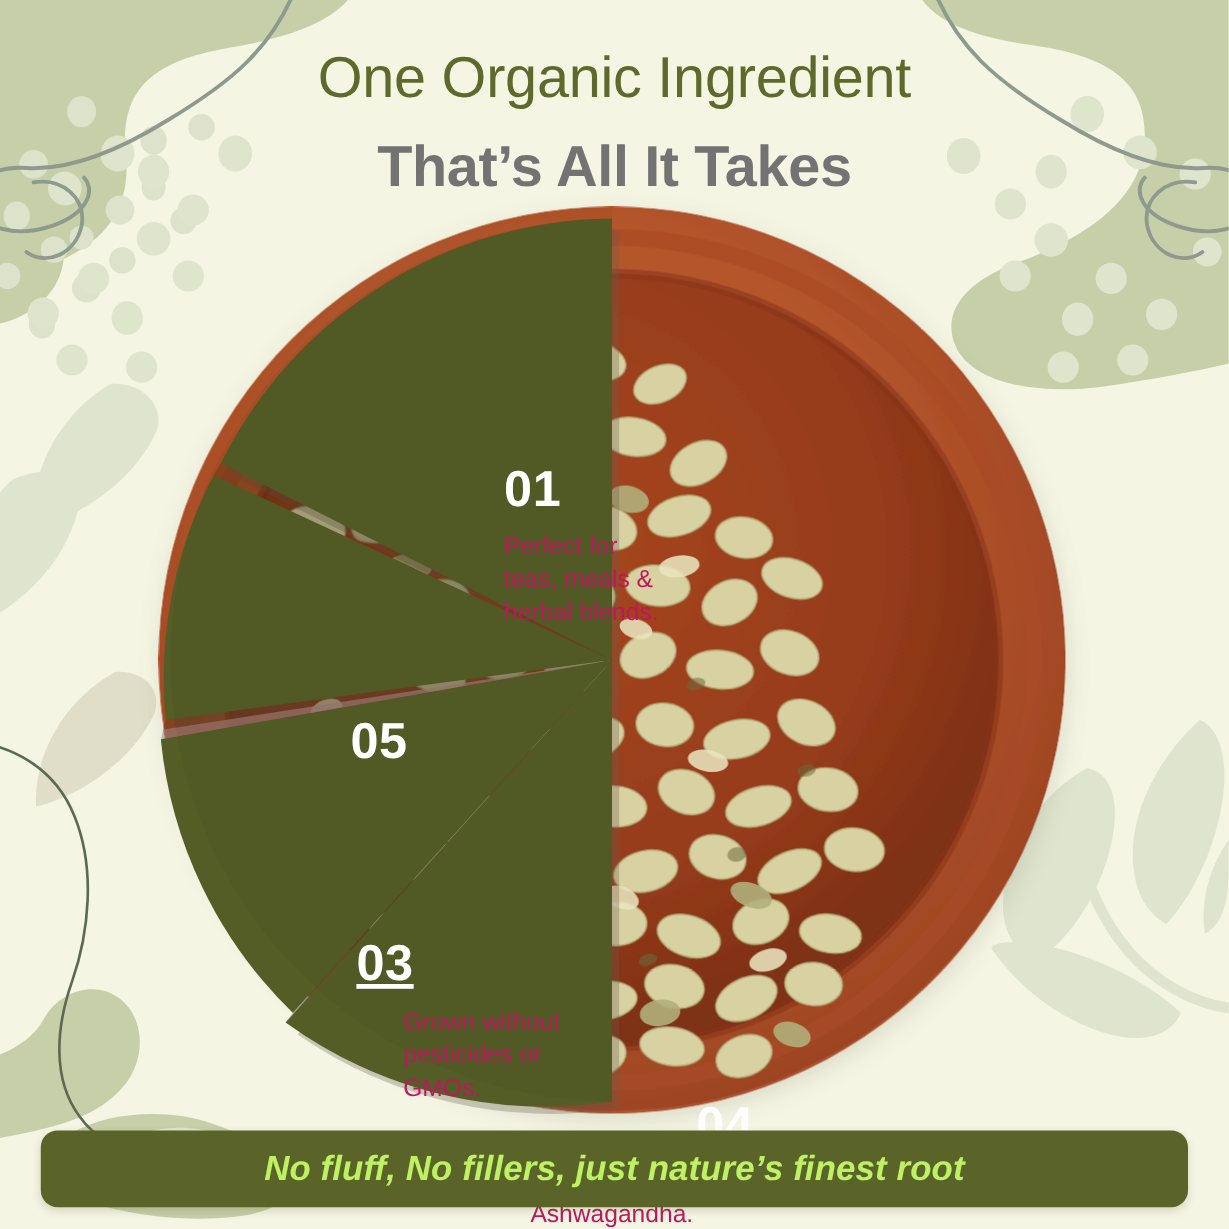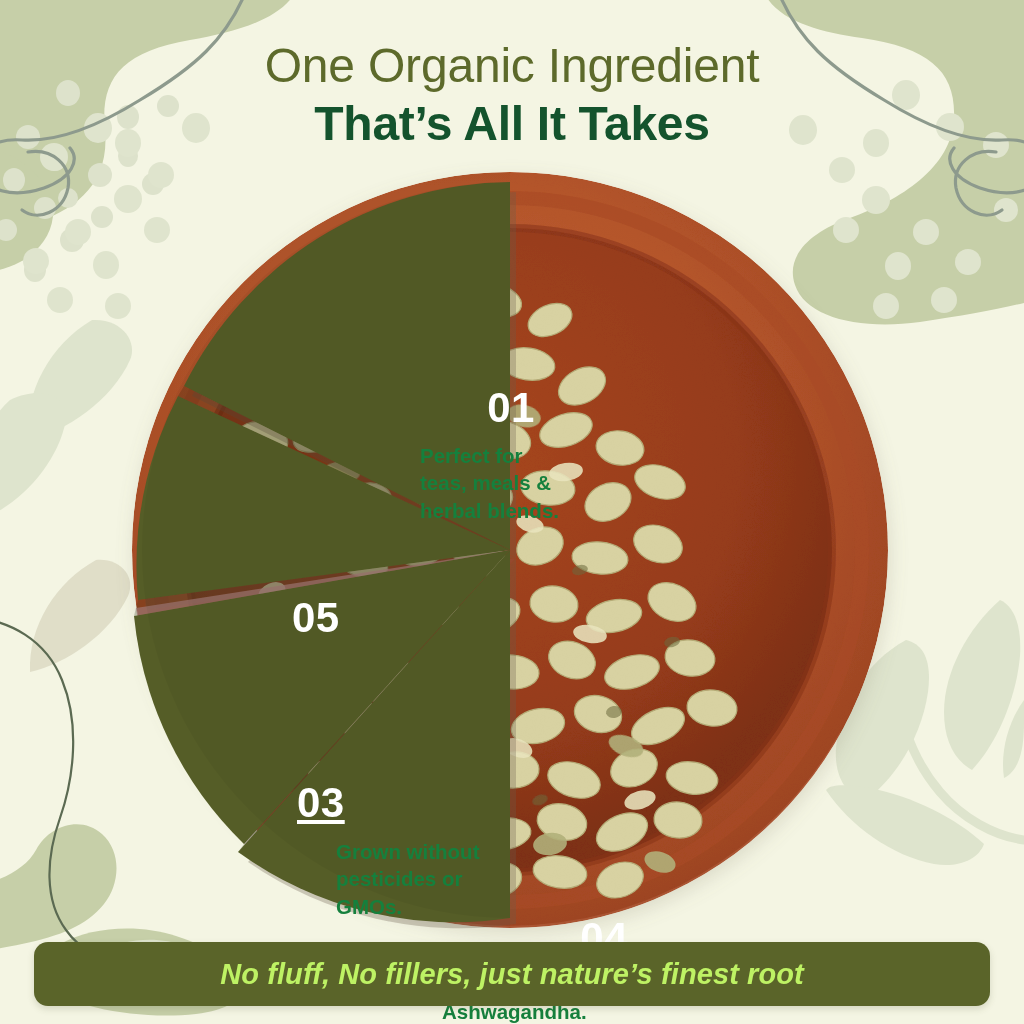--- a/index.html
+++ b/index.html
@@ -31,25 +31,25 @@
     font-weight:400;
     letter-spacing:-0.2px;
     color:#5d6a2b;
     line-height:1.08;
     white-space:nowrap;
   }
   .heading .line2 {
     display:block;
     font-size:48px;
     font-weight:700;
-    color:#14532d;
+    color:#737373;
     line-height:1.15;
     letter-spacing:-0.3px;
     white-space:nowrap;
-    margin-top:4px;
+    margin-top:20px;
   }
 
   
   .composition {
     position:absolute;
     left:120px; top:172px;
     width:780px; height:756px;
     z-index:4;
   }
   .composition svg { display:block; width:780px; height:756px; overflow:visible; }
@@ -64,30 +64,30 @@
   .wedge-num {
     font-size:42px;
     font-weight:700;
     line-height:1;
     letter-spacing:0.5px;
     color:#ffffff;
     display:block;
   }
   .wedge-body {
     font-size:20.5px;
-    font-weight:700;
+    font-weight:400;
     line-height:1.34;
-    color:#15803d;
+    color:#be185d;
     display:block;
     margin-top:13px;
     white-space:pre-line;
   }
 
   #t01 { left:300px; top:215px; width:230px; }
-  #t01 .wedge-num { text-align:center; padding-right:48px; }
+  #t01 .wedge-num { text-align:left; padding-right:48px; }
   #t02 { left:172px; top:425px; width:280px; }
   #t03 { left:176px; top:610px; width:250px; }
   #t03 .wedge-num { padding-left:1px;text-decoration:underline; }
   #t03 .wedge-body { margin-top:14px; padding-left:40px; }
   #t04 { left:322px; top:745px; width:250px; }
   #t04 .wedge-num { text-align:right; padding-right:64px; }
   #t04 .wedge-body { margin-top:12px; }
 
   
   .banner {

